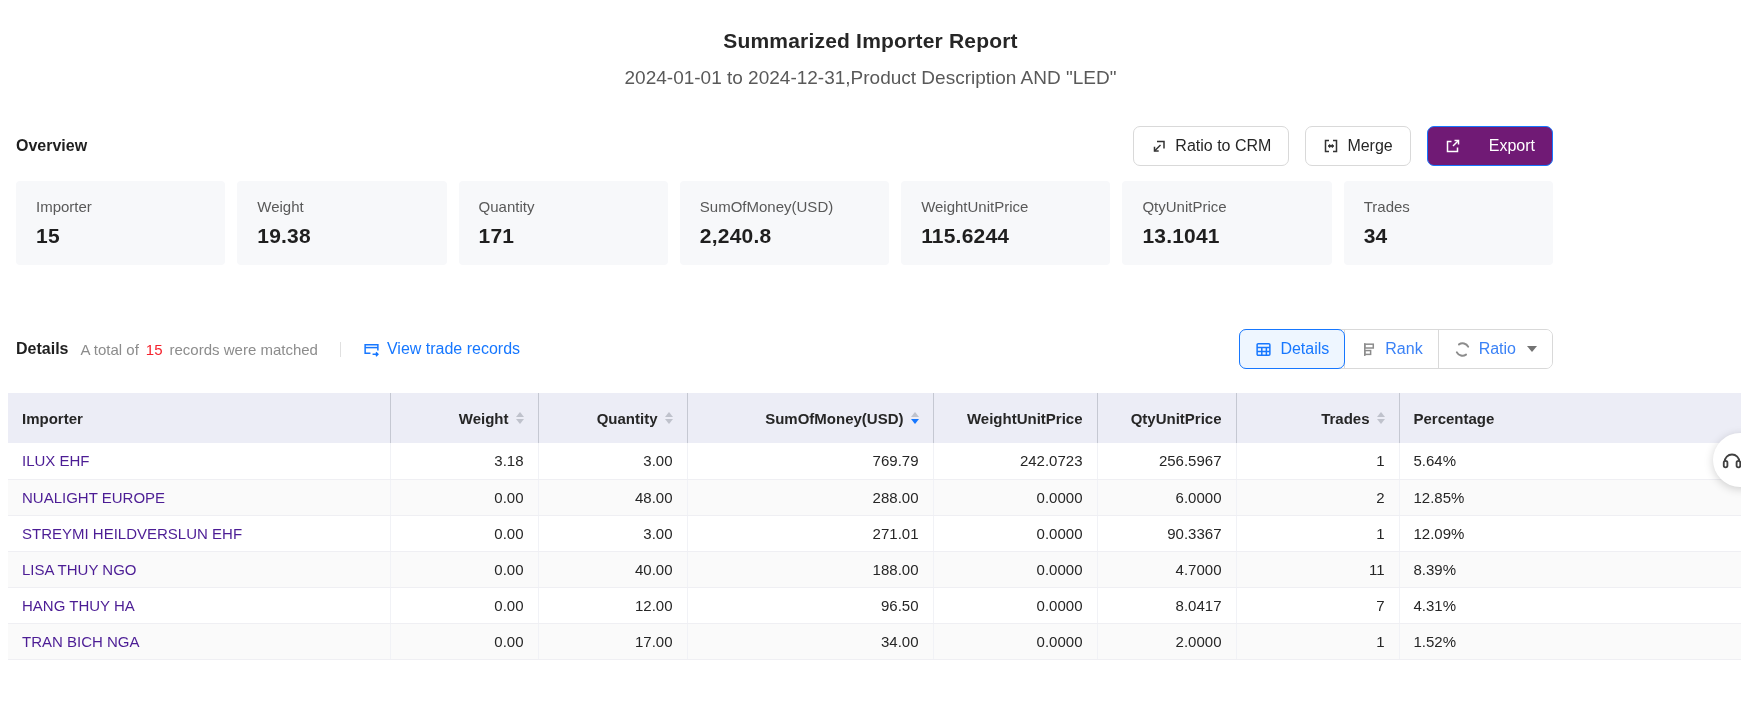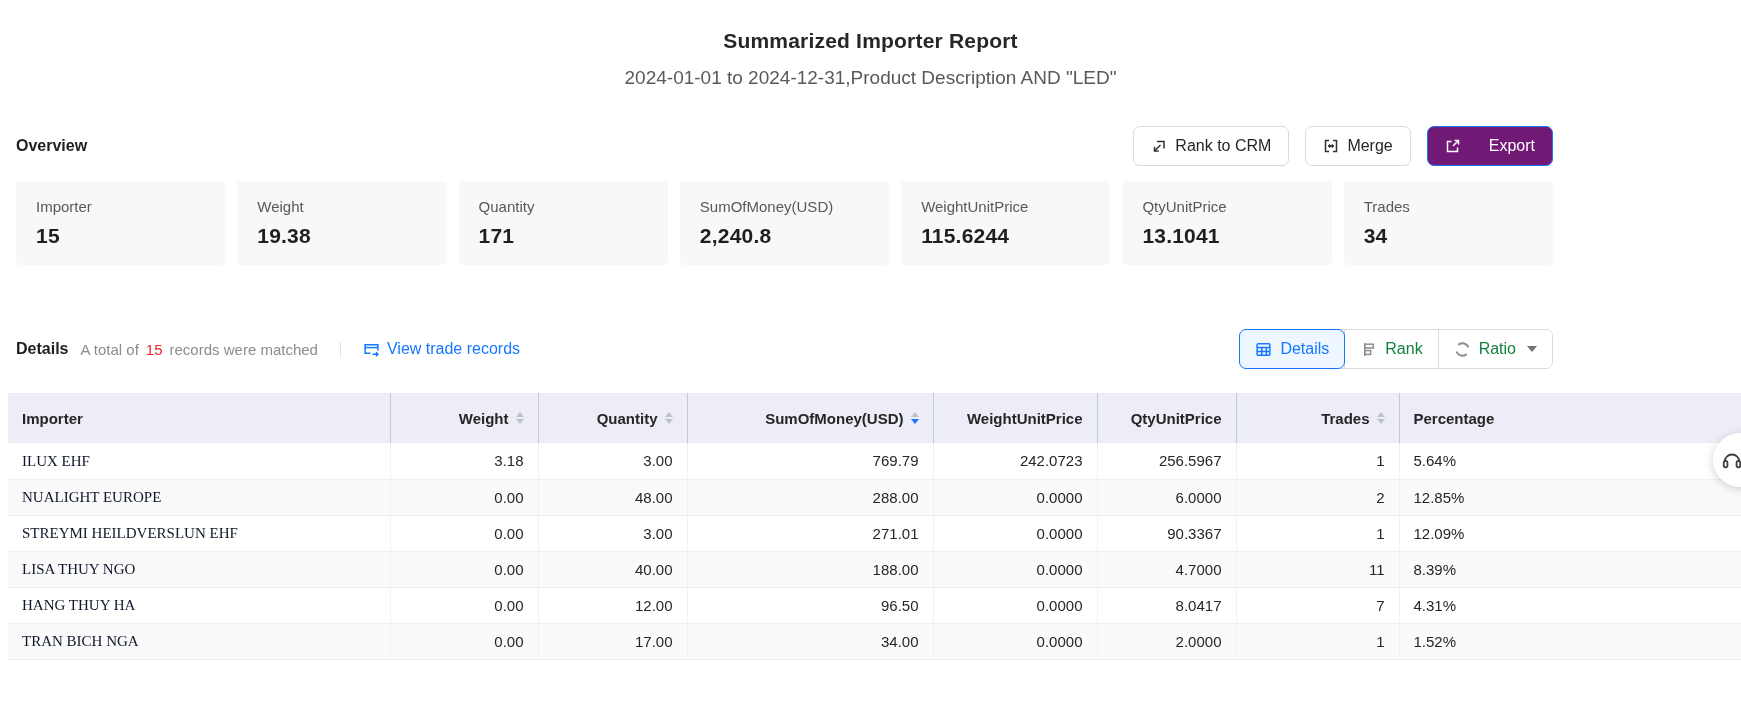--- a/index.html
+++ b/index.html
@@ -34,21 +34,21 @@
   .details-left { display:flex; align-items:center; }
   .d-heading { font-size:16px; font-weight:700; color:#1f1f1f; margin-right:12px; }
   .d-gray { font-size:15px; color:#8c8c8c; }
   .d-count { font-size:15px; color:#f5222d; margin:0 7px; }
   .v-div { width:1px; height:15px; background:#e0e0e0; margin:0 22px; }
   .trade-link { display:inline-flex; align-items:center; gap:7px; color:#1677ff; font-size:16px; cursor:pointer; }
 
   .seg { display:inline-flex; border:1px solid #d9d9d9; border-radius:7px; background:#fff; }
   .seg-btn {
     height:38px; padding:0 15px; background:#fff; border:none; font-family:inherit;
-    border-left:1px solid #d9d9d9; color:#15803d; font-size:16px;
+    border-left:1px solid #d9d9d9; color:#3b82f6; font-size:16px;
     display:inline-flex; align-items:center; gap:8px; cursor:pointer;
   }
   .seg-btn:first-child { border-left:none; border-radius:6px 0 0 6px; }
   .seg-btn:last-child { border-radius:0 6px 6px 0; }
   .seg-btn.active {
     border:1px solid #1677ff; border-radius:7px; background:#eef6ff;
     color:#1677ff; margin:-1px; height:40px; z-index:1; position:relative;
   }
   .caret-down { width:0; height:0; border-left:5px solid transparent; border-right:5px solid transparent; border-top:6px solid #737373; margin-left:3px; }
 
@@ -59,21 +59,21 @@
   }
   thead th:last-child { border-right:none; }
   .th-inner { display:flex; align-items:center; }
   .th-right { justify-content:flex-end; }
   .th-left { justify-content:flex-start; }
   tbody td { height:36px; padding:0 14px; border-bottom:1px solid #efeff3; border-right:1px solid #f1f2f6; color:#262626; }
   tbody td:last-child { border-right:none; }
   tbody tr:nth-child(even) { background:#fafafa; }
   td.al-r { text-align:right; }
   td.al-l { text-align:left; }
-  td.link span { color:#0f172a; cursor:pointer;font-family:Liberation Serif, serif; }
+  td.link span { color:#4c1d95; cursor:pointer; }
 
   .sorter { display:inline-flex; flex-direction:column; gap:2px; margin-left:7px; }
   .sorter .up { width:0; height:0; border-left:4px solid transparent; border-right:4px solid transparent; border-bottom:5px solid #bfc2cc; }
   .sorter .down { width:0; height:0; border-left:4px solid transparent; border-right:4px solid transparent; border-top:5px solid #bfc2cc; }
   .sorter .down.active { border-top-color:#1677ff; }
 
   .support-bubble {
     position:absolute; top:433px; right:-26px; width:54px; height:54px;
     border-radius:50%; background:#fff; box-shadow:0 2px 10px rgba(0,0,0,.18);
     display:flex; align-items:center; padding-left:8px; cursor:pointer; z-index:5;
@@ -93,21 +93,21 @@
     <div class="sec-heading">Overview</div>
     <div class="actions">
       <button class="btn">
         <span class="icon">
           <svg width="16" height="16" viewBox="0 0 16 16" fill="none" stroke="#333" stroke-width="1.5">
             <path d="M6 3.5 H13 V10.5"></path>
               <path d="M9.5 7 L3.5 13"></path>
               <path d="M3.5 8.8 V13 H7.7"></path>
           </svg>
         </span>
-        <span>Rank to CRM</span>
+        <span>Ratio to CRM</span>
       </button>
       <button class="btn">
         <span class="icon">
           <svg width="16" height="16" viewBox="0 0 16 16" fill="none" stroke="#333" stroke-width="1.5">
             <path d="M6 2.5 H2.5 V13.5 H6"></path>
               <path d="M10 2.5 H13.5 V13.5 H10"></path>
             <path d="M5 8 H7.2 M6.1 6.6 L7.6 8 L6.1 9.4"></path>
               <path d="M11 8 H8.8 M9.9 6.6 L8.4 8 L9.9 9.4"></path>
           </svg>
         </span>

